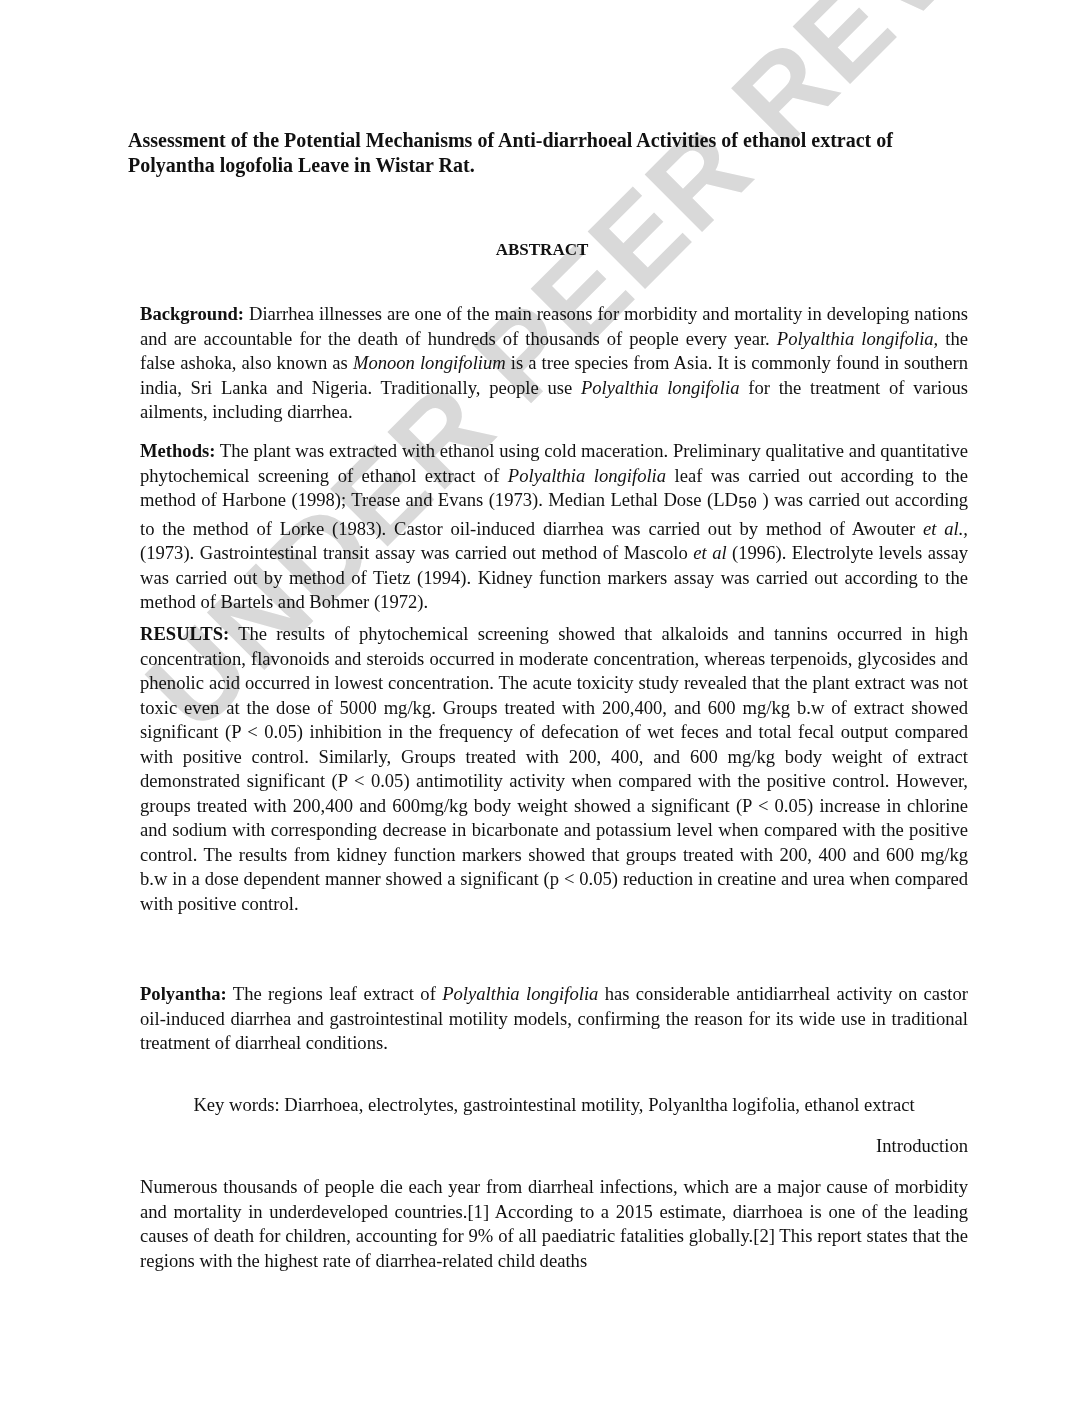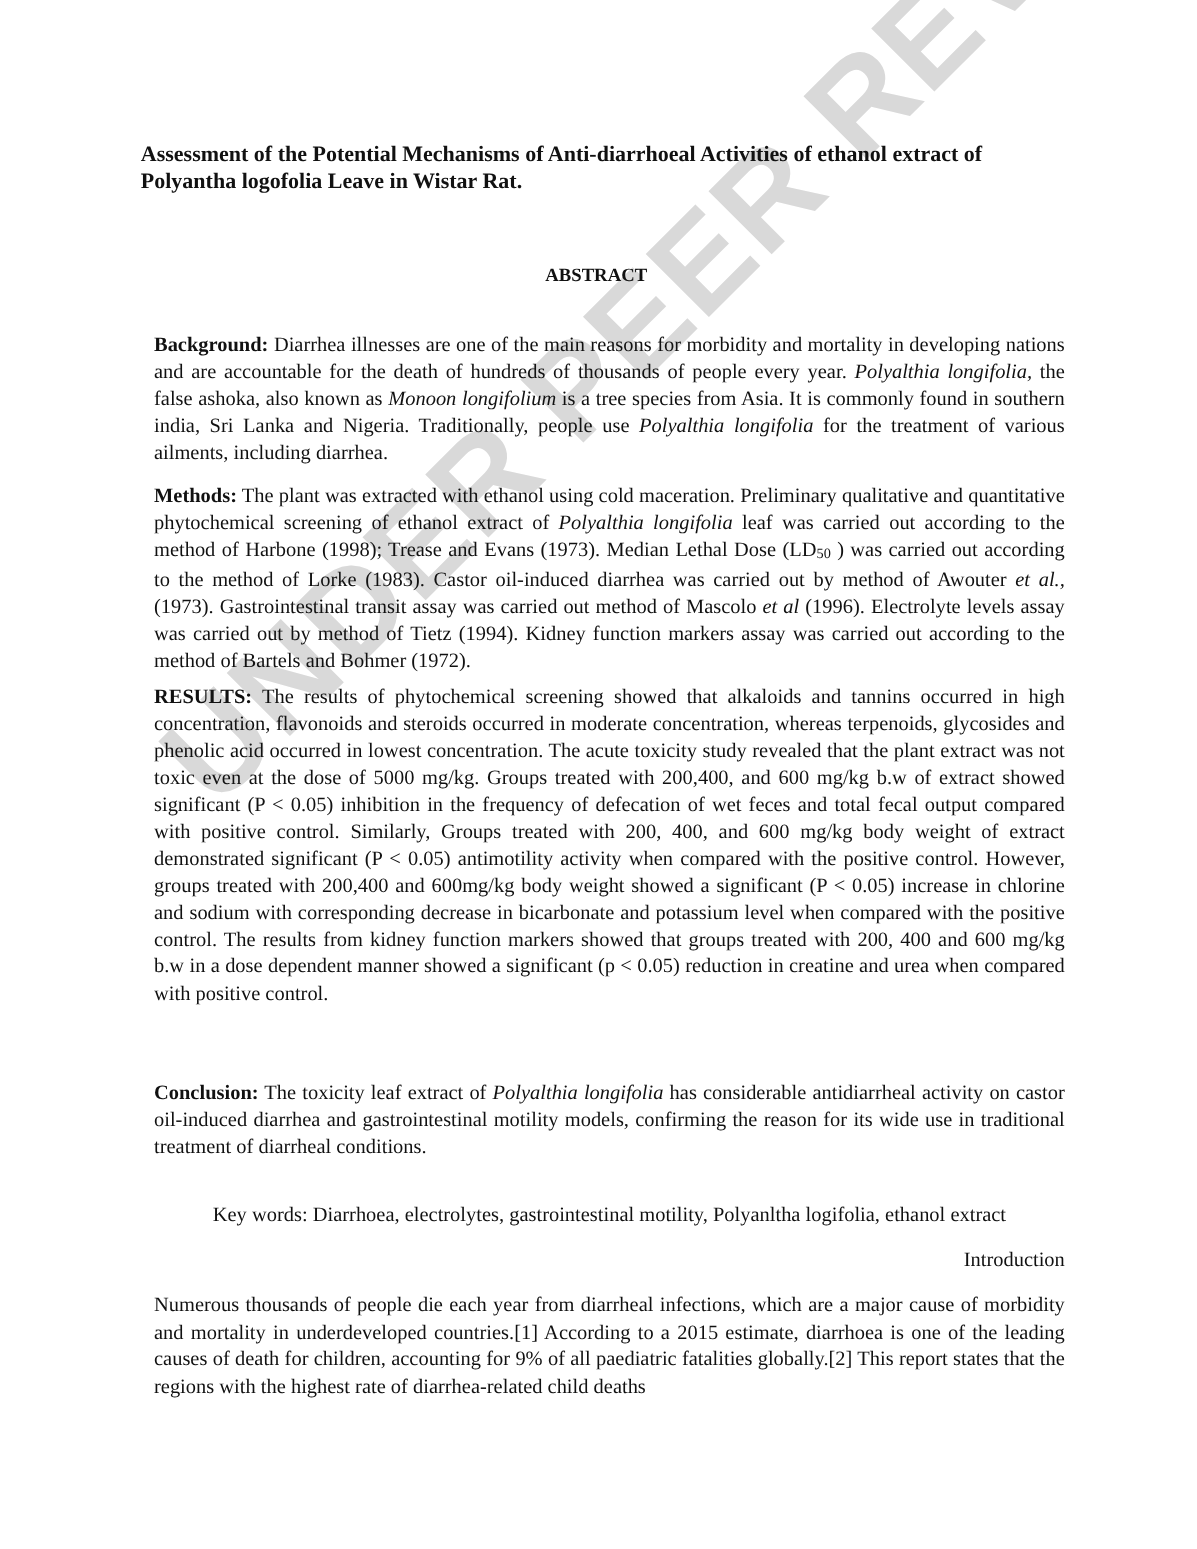--- a/index.html
+++ b/index.html
@@ -13,21 +13,21 @@
                color: #d9d9d9; white-space: nowrap; z-index: 0; pointer-events: none; }
   .content { position: absolute; left: 128px; top: 0; width: 828px; z-index: 1; }
   .title { position: absolute; top: 128px; left: 0; width: 828px; font-weight: bold;
            font-size: 20px; line-height: 25px; margin: 0; }
   .abstract-heading { position: absolute; top: 238px; left: 0; width: 828px; text-align: center;
                       font-weight: bold; font-size: 17px; line-height: 24px; margin: 0; }
   .para { position: absolute; left: 0; width: 828px; text-align: justify;
           font-size: 18.6px; line-height: 24.5px; margin: 12px; }
   .para .label { font-weight: bold; }
   .para i { font-style: italic; }
-  .sub { font-size: 13px; vertical-align: -2px; }
+  .sub { font-size: 16px; vertical-align: -2px; font-family: Liberation Mono, monospace; }
   #bg { top: 290px; }
   #methods { top: 427px; }
   #results { top: 610px; }
   #conclusion { top: 970px; }
   #keywords { top: 1081px; text-align: center; }
   #intro-heading { top: 1122px; text-align: right; }
   #intro { top: 1163px; }
 </style>
 </head>
 <body>
@@ -41,21 +41,21 @@
     <h1 class="title">Assessment of the Potential Mechanisms of Anti-diarrhoeal Activities of ethanol extract of Polyantha logofolia Leave in Wistar Rat.</h1>
 
     <h2 class="abstract-heading">ABSTRACT</h2>
 
     <p class="para" id="bg"><span class="label">Background:</span><span> Diarrhea illnesses are one of the main reasons for morbidity and mortality in developing nations and are accountable for the death of hundreds of thousands of people every year. </span><i>Polyalthia longifolia,</i><span> the false ashoka, also known as </span><i>Monoon longifolium</i><span> is a tree species from Asia. It is commonly found in southern india, Sri Lanka and Nigeria. Traditionally, people use </span><i>Polyalthia longifolia</i><span> for the treatment of various ailments, including diarrhea.</span></p>
 
     <p class="para" id="methods"><span class="label">Methods:</span><span> The plant was extracted with ethanol using cold maceration. Preliminary qualitative and quantitative phytochemical screening of ethanol extract of </span><i>Polyalthia longifolia</i><span> leaf was carried out according to the method of Harbone (1998); Trease and Evans (1973). Median Lethal Dose (LD</span><span class="sub">50</span><span> ) was carried out according to the method of Lorke (1983). Castor oil-induced diarrhea was carried out by method of Awouter </span><i>et al.,</i><span> (1973). Gastrointestinal transit assay was carried out method of Mascolo </span><i>et al</i><span> (1996). Electrolyte levels assay was carried out by method of Tietz (1994). Kidney function markers assay was carried out according to the method of Bartels and Bohmer (1972).</span></p>
 
     <p class="para" id="results"><span class="label">RESULTS:</span><span> The results of phytochemical screening showed that alkaloids and tannins occurred in high concentration, flavonoids and steroids occurred in moderate concentration, whereas terpenoids, glycosides and phenolic acid occurred in lowest concentration. The acute toxicity study revealed that the plant extract was not toxic even at the dose of 5000 mg/kg. Groups treated with 200,400, and 600 mg/kg b.w of extract showed significant (P &lt; 0.05) inhibition in the frequency of defecation of wet feces and total fecal output compared with positive control. Similarly, Groups treated with 200, 400, and 600 mg/kg body weight of extract demonstrated significant (P &lt; 0.05) antimotility activity when compared with the positive control. However, groups treated with 200,400 and 600mg/kg body weight showed a significant (P &lt; 0.05) increase in chlorine and sodium with corresponding decrease in bicarbonate and potassium level when compared with the positive control. The results from kidney function markers showed that groups treated with 200, 400 and 600 mg/kg b.w in a dose dependent manner showed a significant (p &lt; 0.05) reduction in creatine and urea when compared with positive control.</span></p>
 
-    <p class="para" id="conclusion"><span class="label">Conclusion:</span><span> The toxicity leaf extract of </span><i>Polyalthia longifolia</i><span> has considerable antidiarrheal activity on castor oil-induced diarrhea and gastrointestinal motility models, confirming the reason for its wide use in traditional treatment of diarrheal conditions.</span></p>
+    <p class="para" id="conclusion"><span class="label">Polyantha:</span><span> The regions leaf extract of </span><i>Polyalthia longifolia</i><span> has considerable antidiarrheal activity on castor oil-induced diarrhea and gastrointestinal motility models, confirming the reason for its wide use in traditional treatment of diarrheal conditions.</span></p>
 
     <p class="para" id="keywords">Key words: Diarrhoea, electrolytes, gastrointestinal motility, Polyanltha logifolia, ethanol extract</p>
 
     <p class="para" id="intro-heading">Introduction</p>
 
     <p class="para" id="intro">Numerous thousands of people die each year from diarrheal infections, which are a major cause of morbidity and mortality in underdeveloped countries.[1] According to a 2015 estimate, diarrhoea is one of the leading causes of death for children, accounting for 9% of all paediatric fatalities globally.[2] This report states that the regions with the highest rate of diarrhea-related child deaths</p>
 
   </div>
 </div>
 

